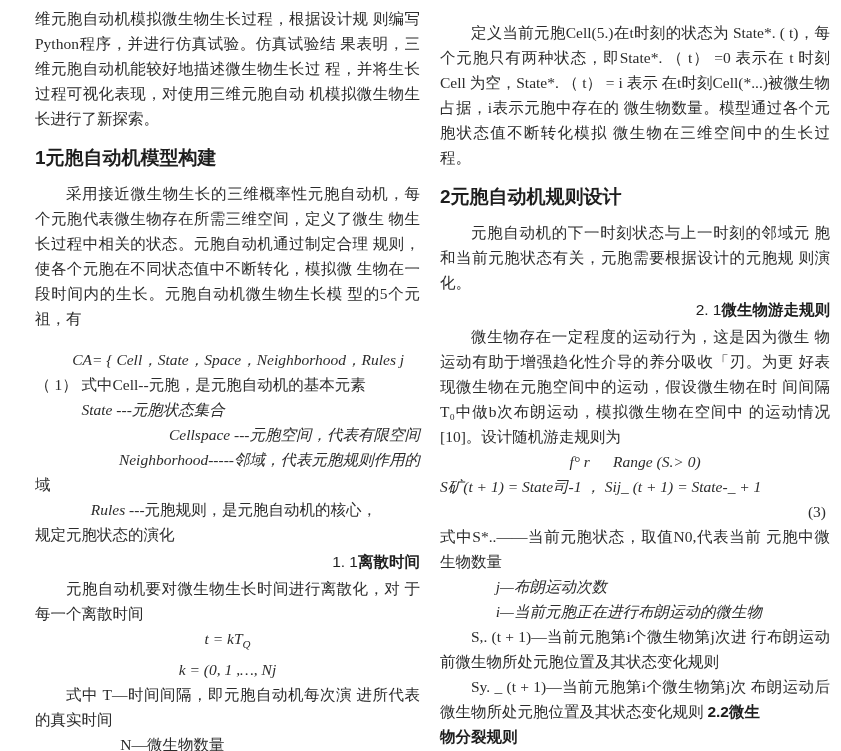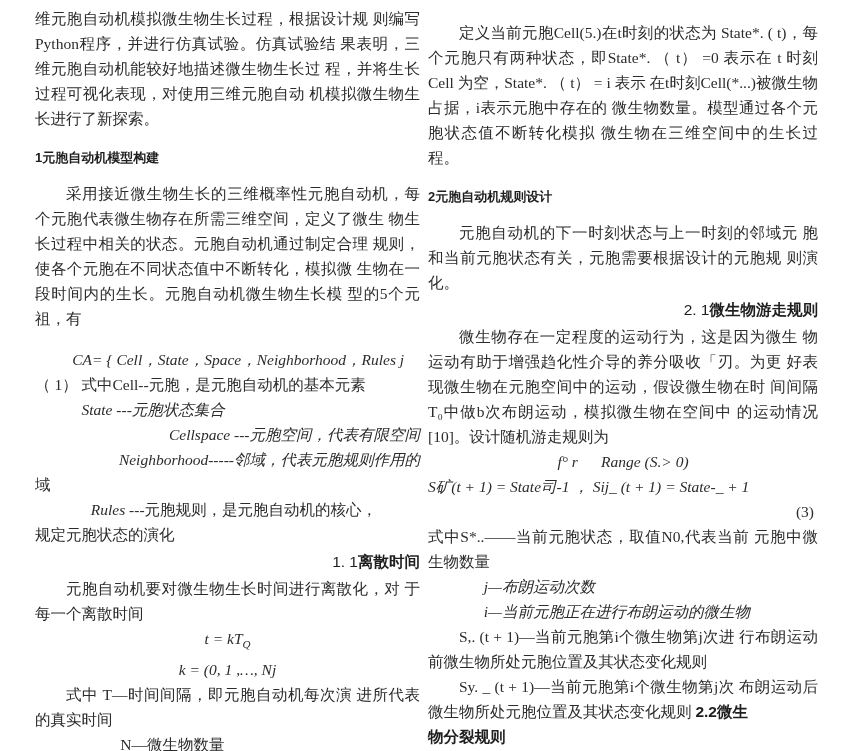--- a/index.html
+++ b/index.html
@@ -6,37 +6,37 @@
     margin: 0; padding: 0;
     width: 841px; height: 751px;
     background: #ffffff;
     overflow: hidden;
   }
   .page {
     box-sizing: border-box;
     width: 841px; height: 751px;
     padding: 6px 11px 0 35px;
     display: flex;
-    gap: 8px;
+    gap: 20px;
     font-family: "Liberation Serif", "DejaVu Serif", serif;
     font-size: 15.5px;
     line-height: 25px;
     color: #2b2b2b;
     text-align: justify;
   }
   .col-left  { width: 385px; flex: 0 0 385px; }
   .col-right { width: 390px; flex: 0 0 390px; padding-top: 14px; }
 
   p, .line { margin: 0; }
   .indent { text-indent: 2em; }
 
   .sec-h {
     font-family: "Liberation Sans", "DejaVu Sans", sans-serif;
     font-weight: bold;
-    font-size: 13px;
+    font-size: 19px;
     line-height: 24px;
     color: #1e1e1e;
     text-align: left;
     margin: 15px 0 11px 0;
   }
   .sub-h {
     font-family: "Liberation Sans", "DejaVu Sans", sans-serif;
     font-size: 15.5px;
     text-align: right;
     color: #1e1e1e;

